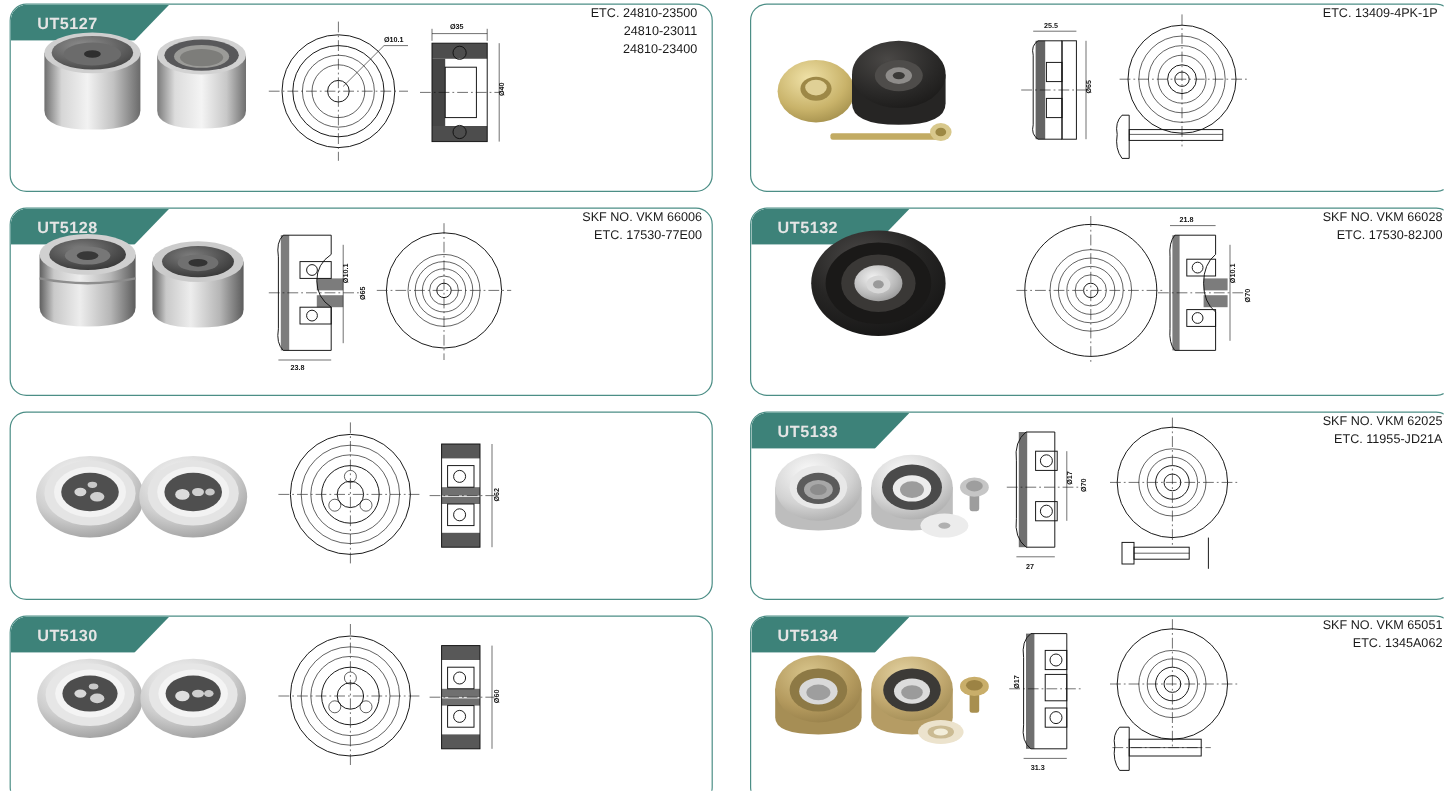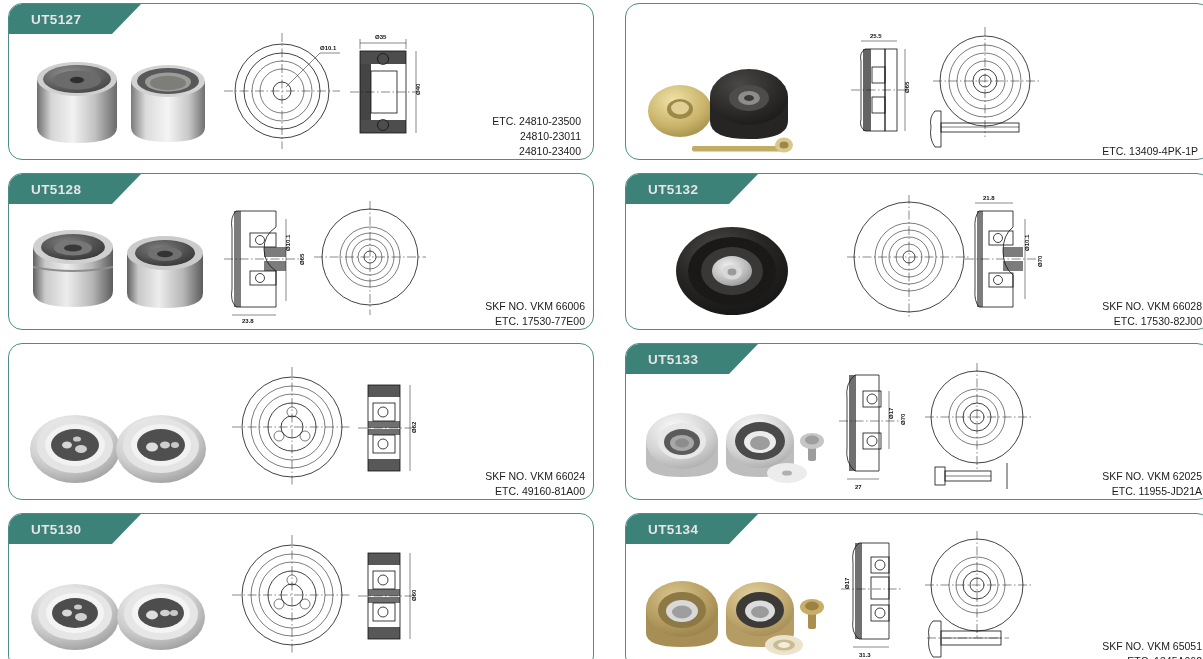--- a/index.html
+++ b/index.html
@@ -52,21 +52,21 @@
     border-top-left-radius: 13px;
   }
 
   .card-body {
     position: absolute;
     top: 0;
     left: 0;
     right: 0;
     bottom: 0;
     display: flex;
-    align-items: flex-end;
+    align-items: flex-start;
   }
 
   .photo-zone {
     width: 205px;
     height: 120px;
     margin-left: 6px;
     position: relative;
     flex: none;
   }
 
@@ -447,22 +447,20 @@
             <circle class="ln" cx="163" cy="53" r="5" fill="#fff"></circle>
             <circle class="ln" cx="163" cy="85" r="5" fill="#fff"></circle>
             <rect class="hatch-fill" x="148" y="62" width="32" height="7" opacity="0.6"></rect>
             <rect class="hatch-fill" x="148" y="70" width="32" height="6" opacity="0.6"></rect>
             <line class="ctr" x1="138" y1="69" x2="192" y2="69"></line>
             <line class="dim" x1="190" y1="26" x2="190" y2="112"></line>
             <text class="dimtext-v" x="196" y="74" transform="rotate(-90 196 74)">Ø62</text>
           </g>
         </svg>
       </div>
-      <div class="partno-zone two-line">SKF NO. VKM 66024
-ETC. 49160-81A00</div>
     </div>
   </div>
 
   <div class="product-card">
     <div class="card-tab">
       <span>UT5133</span>
     </div>
     <div class="card-body">
       <div class="photo-zone">
         <svg width="205" height="120" viewBox="0 0 205 120">

